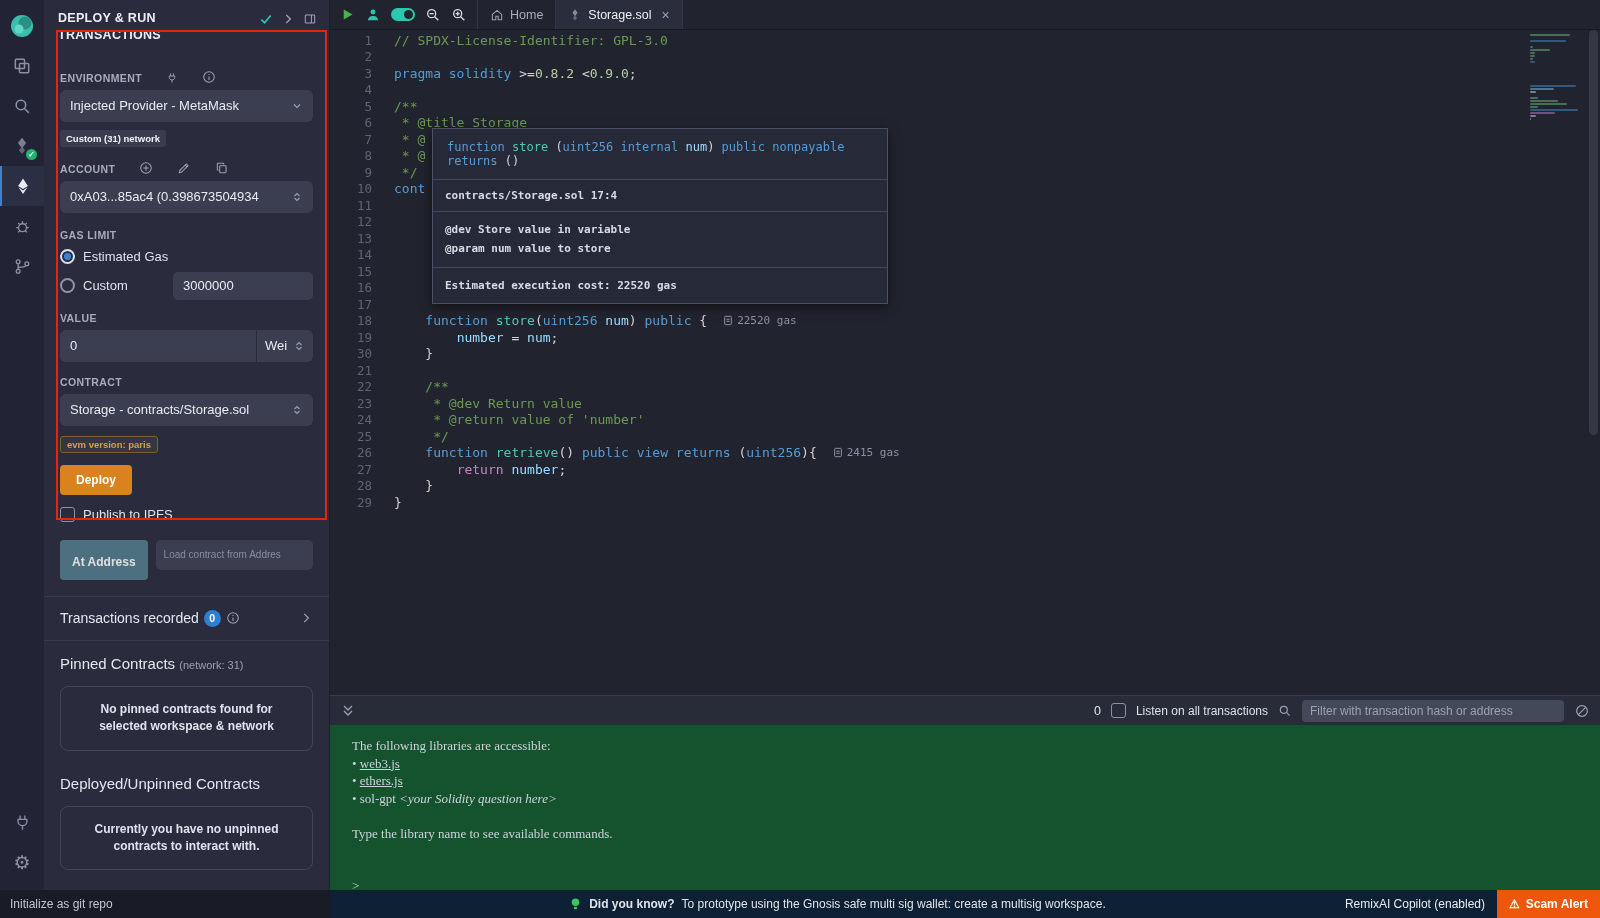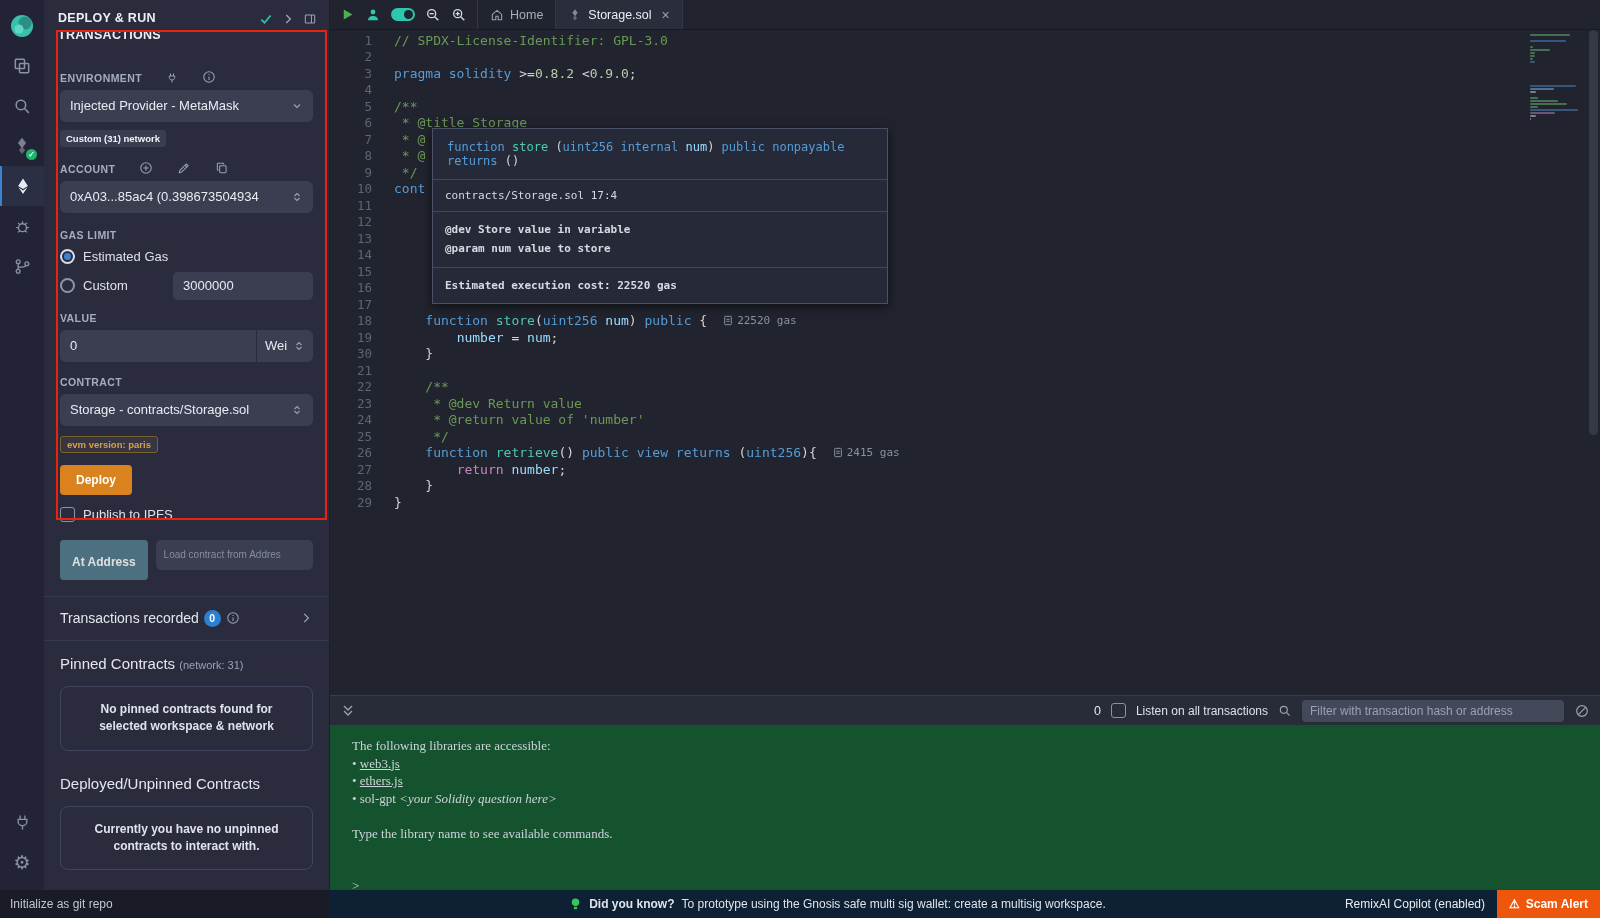--- a/index.html
+++ b/index.html
@@ -81,21 +81,21 @@
 .tk-ret{color:var(--tok_return,#c586c0)}
 .tk-op,.tk-pl{color:#d4d4d4}
 .gas-chip{display:inline-flex;align-items:center;gap:4px;margin-left:16px;color:#8b91a3;font-size:11px;font-family:"DejaVu Sans Mono",monospace}
 .minimap{position:absolute;top:4px;right:18px;width:52px;z-index:2}
 .mini-line{height:2px;margin-bottom:1px;border-radius:1px;opacity:.85}
 .editor-scrollbar{position:absolute;top:0;right:2px;width:9px;height:405px;background:rgba(125,133,155,.22);border-radius:5px;z-index:3}
 .hover-tooltip{position:absolute;left:102px;top:98px;width:456px;background:#262a38;border:1px solid #4a5065;box-shadow:0 3px 10px rgba(0,0,0,.55);z-index:10;font-family:"DejaVu Sans Mono",monospace}
 .tt-row{padding:9px 12px;border-bottom:1px solid #41465a;font-size:11px;color:#d7dae4}
 .tt-row:last-child{border-bottom:none}
 .tt-sig{font-size:12px;padding:11px 14px}
-.tt-loc{font-weight:normal;font-size:11px}
+.tt-loc{font-weight:bold;font-size:11px}
 .tt-doc div{font-weight:bold;line-height:1.7}
 .tt-cost{font-weight:bold;padding:11px 12px}
 
 
 .terminal-bar{height:30px;background:#282b38;border-top:1px solid #383b4c;display:flex;align-items:center;padding:0 10px;gap:10px;flex-shrink:0}
 .th-right{margin-left:auto;display:flex;align-items:center;gap:10px}
 .th-count{font-size:12.5px;color:#e3e6ef}
 .th-label{font-size:12px;color:#dde0ea}
 .filter-input{width:262px;height:22px;background:#434959;border:none;border-radius:4px;color:#e9ebf2;font-size:12px;padding:0 8px}
 .filter-input::placeholder{color:#9aa1b3}

